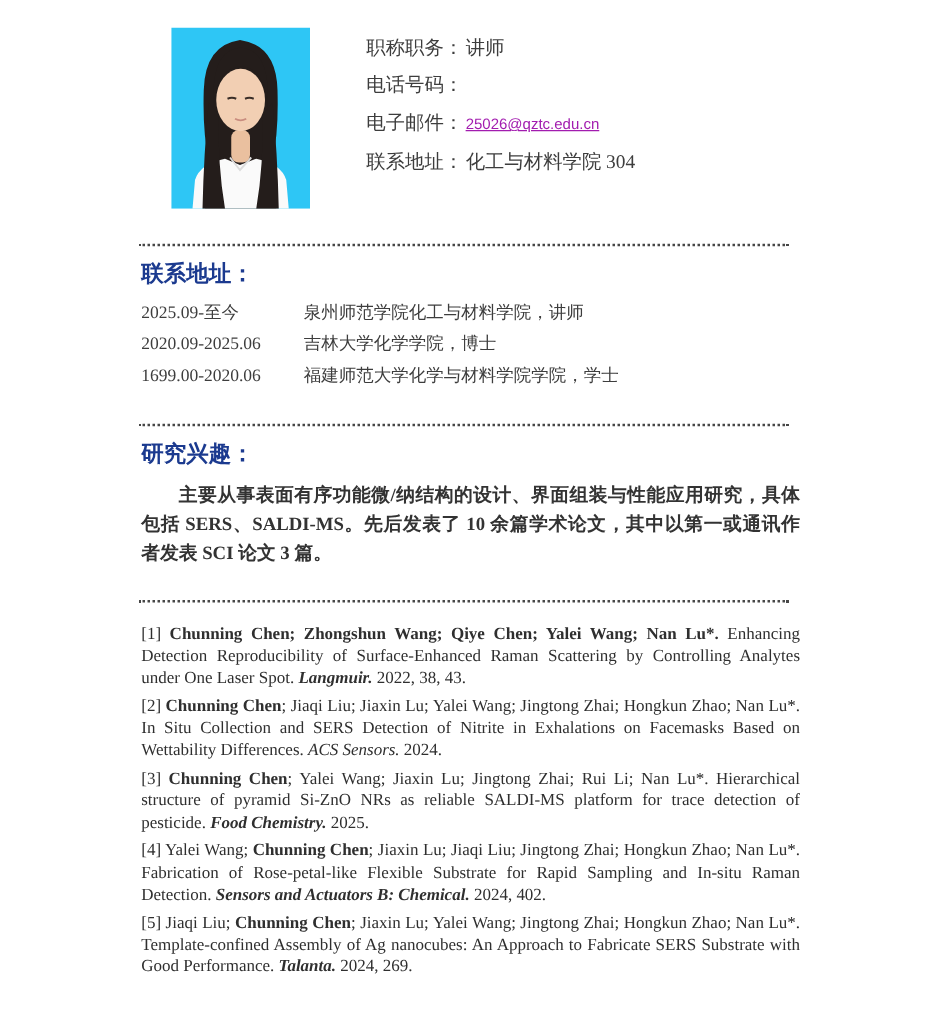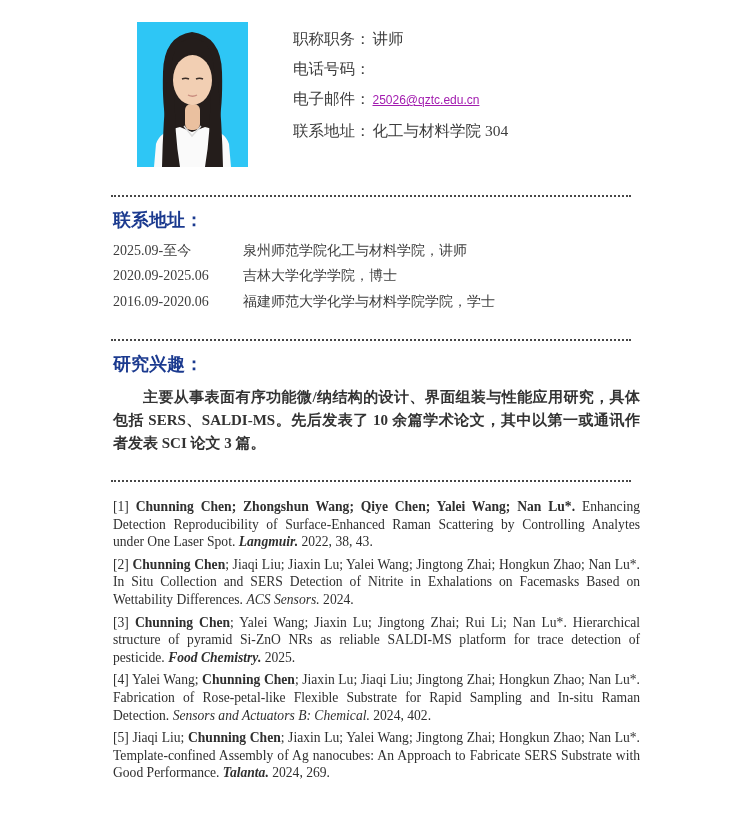--- a/index.html
+++ b/index.html
@@ -106,33 +106,33 @@
   <div class="resume-list">
     <div class="resume-row">
       <span class="resume-period">2025.09-至今</span>
       <span class="resume-detail">泉州师范学院化工与材料学院，讲师</span>
     </div>
     <div class="resume-row">
       <span class="resume-period">2020.09-2025.06</span>
       <span class="resume-detail">吉林大学化学学院，博士</span>
     </div>
     <div class="resume-row gap-top">
-      <span class="resume-period">2016.09-2020.06</span>
+      <span class="resume-period">1699.00-2020.06</span>
       <span class="resume-detail">福建师范大学化学与材料学院学院，学士</span>
     </div>
   </div>
 
   <div class="divider divider-2"></div>
 
   <div class="section-heading">研究兴趣：</div>
   <p class="interests-para">主要从事表面有序功能微/纳结构的设计、界面组装与性能应用研究，具体包括 SERS、SALDI-MS。先后发表了 10 余篇学术论文，其中以第一或通讯作者发表 SCI 论文 3 篇。</p>
 
   <div class="divider divider-3"></div>
 
   <div class="pub-list">
       <p class="pub"><span>[1] </span><span style="font-weight: bold;">Chunning Chen; Zhongshun Wang; Qiye Chen; Yalei Wang; Nan Lu*.</span><span> Enhancing Detection Reproducibility of Surface-Enhanced Raman Scattering by Controlling Analytes under One Laser Spot. </span><span style="font-weight: bold; font-style: italic;">Langmuir.</span><span> 2022, 38, 43.</span></p>
       <p class="pub"><span>[2] </span><span style="font-weight: bold;">Chunning Chen</span><span>; Jiaqi Liu; Jiaxin Lu; Yalei Wang; Jingtong Zhai; Hongkun Zhao; Nan Lu*. In Situ Collection and SERS Detection of Nitrite in Exhalations on Facemasks Based on Wettability Differences. </span><span style="font-weight: normal; font-style: italic;">ACS Sensors.</span><span> 2024.</span></p>
       <p class="pub"><span>[3] </span><span style="font-weight: bold;">Chunning Chen</span><span>; Yalei Wang; Jiaxin Lu; Jingtong Zhai; Rui Li; Nan Lu*. Hierarchical structure of pyramid Si-ZnO NRs as reliable SALDI-MS platform for trace detection of pesticide. </span><span style="font-weight: bold; font-style: italic;">Food Chemistry.</span><span> 2025.</span></p>
-      <p class="pub"><span>[4] Yalei Wang; </span><span style="font-weight: bold;">Chunning Chen</span><span>; Jiaxin Lu; Jiaqi Liu; Jingtong Zhai; Hongkun Zhao; Nan Lu*. Fabrication of Rose-petal-like Flexible Substrate for Rapid Sampling and In-situ Raman Detection. </span><span style="font-weight: normal; font-style: italic;">Sensors and Actuators B: Chemical.</span><span> 2024, 402.</span></p>
+      <p class="pub"><span>[4] Yalei Wang; </span><span style="font-weight: bold;">Chunning Chen</span><span>; Jiaxin Lu; Jiaqi Liu; Jingtong Zhai; Hongkun Zhao; Nan Lu*. Fabrication of Rose-petal-like Flexible Substrate for Rapid Sampling and In-situ Raman Detection. </span><span style="font-weight: bold; font-style: italic;">Sensors and Actuators B: Chemical.</span><span> 2024, 402.</span></p>
       <p class="pub"><span>[5] Jiaqi Liu; </span><span style="font-weight: bold;">Chunning Chen</span><span>; Jiaxin Lu; Yalei Wang; Jingtong Zhai; Hongkun Zhao; Nan Lu*. Template-confined Assembly of Ag nanocubes: An Approach to Fabricate SERS Substrate with Good Performance. </span><span style="font-weight: bold; font-style: italic;">Talanta.</span><span> 2024, 269.</span></p>
     </div>
 
 </div>
 
 </body></html>

